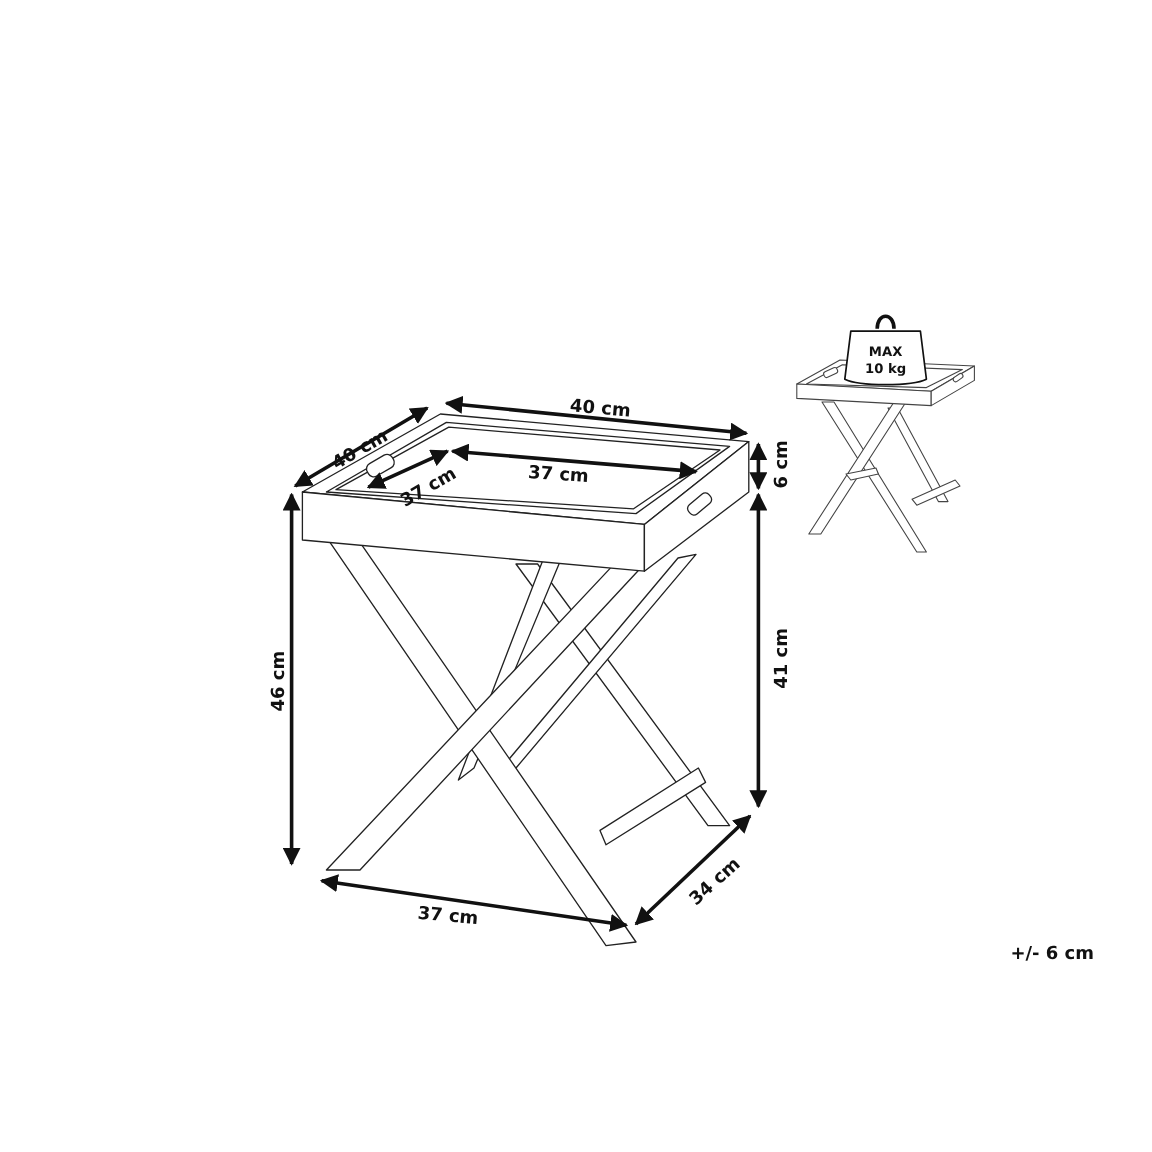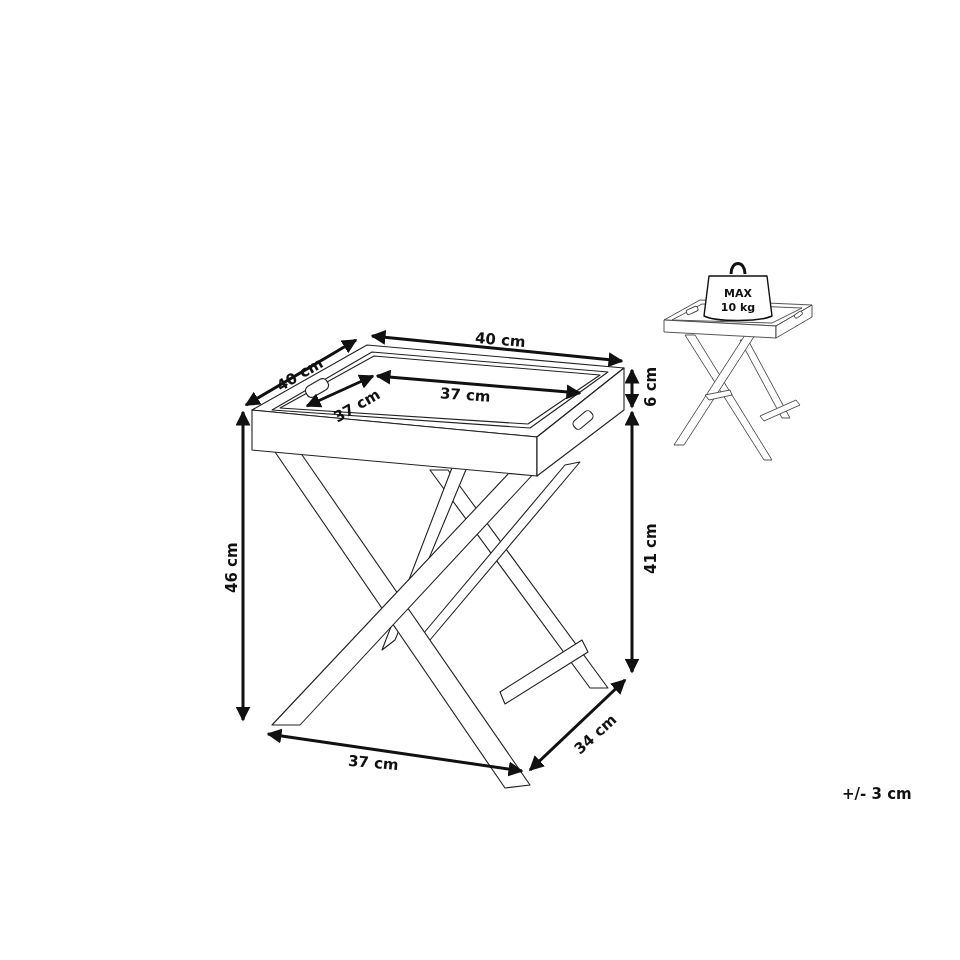--- a/index.html
+++ b/index.html
@@ -90,13 +90,13 @@
 
     <g stroke="#111" stroke-width="1.4">
       <path d="M731,274 C731,260 745,260 745,274" fill="none" stroke-width="3"></path>
       <path d="M709,276 L767,276 L772,316 C760,322 716,322 704,316 Z" fill="#fff"></path>
     </g>
   </g>
   <text class="lbl small" x="738" y="297" text-anchor="middle">MAX</text>
   <text class="lbl small" x="738" y="311" text-anchor="middle">10 kg</text>
 </svg>
 
-<div class="tol">+/- 3 cm</div>
+<div class="tol">+/- 6 cm</div>
 
 </body></html>

